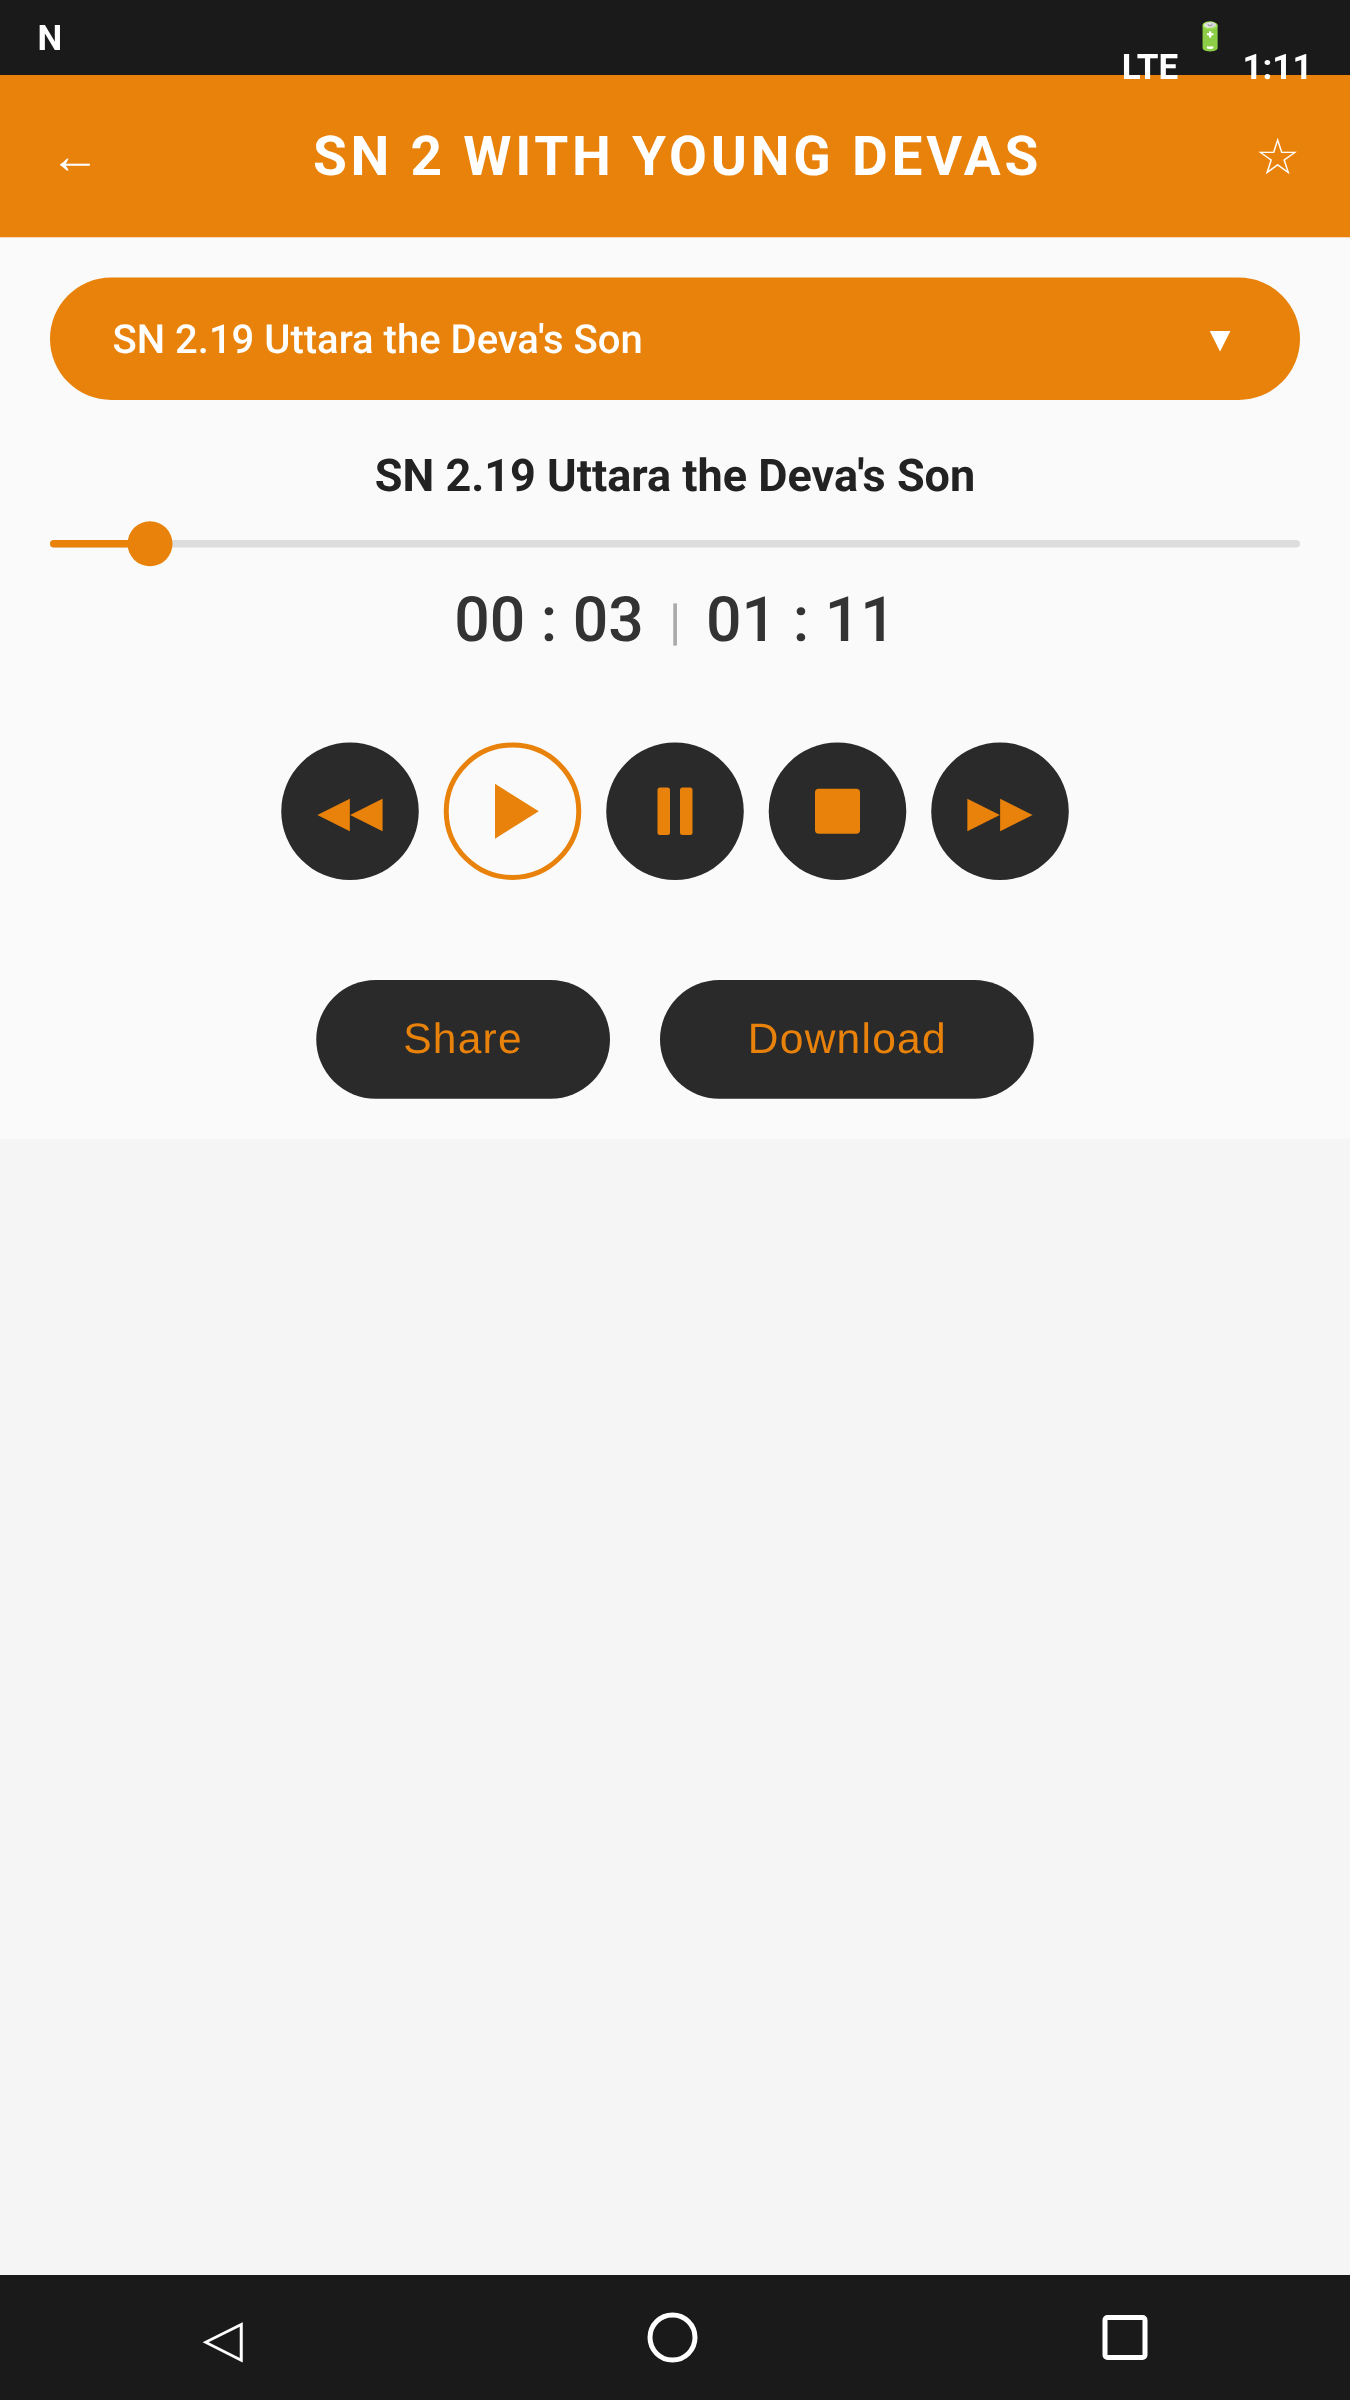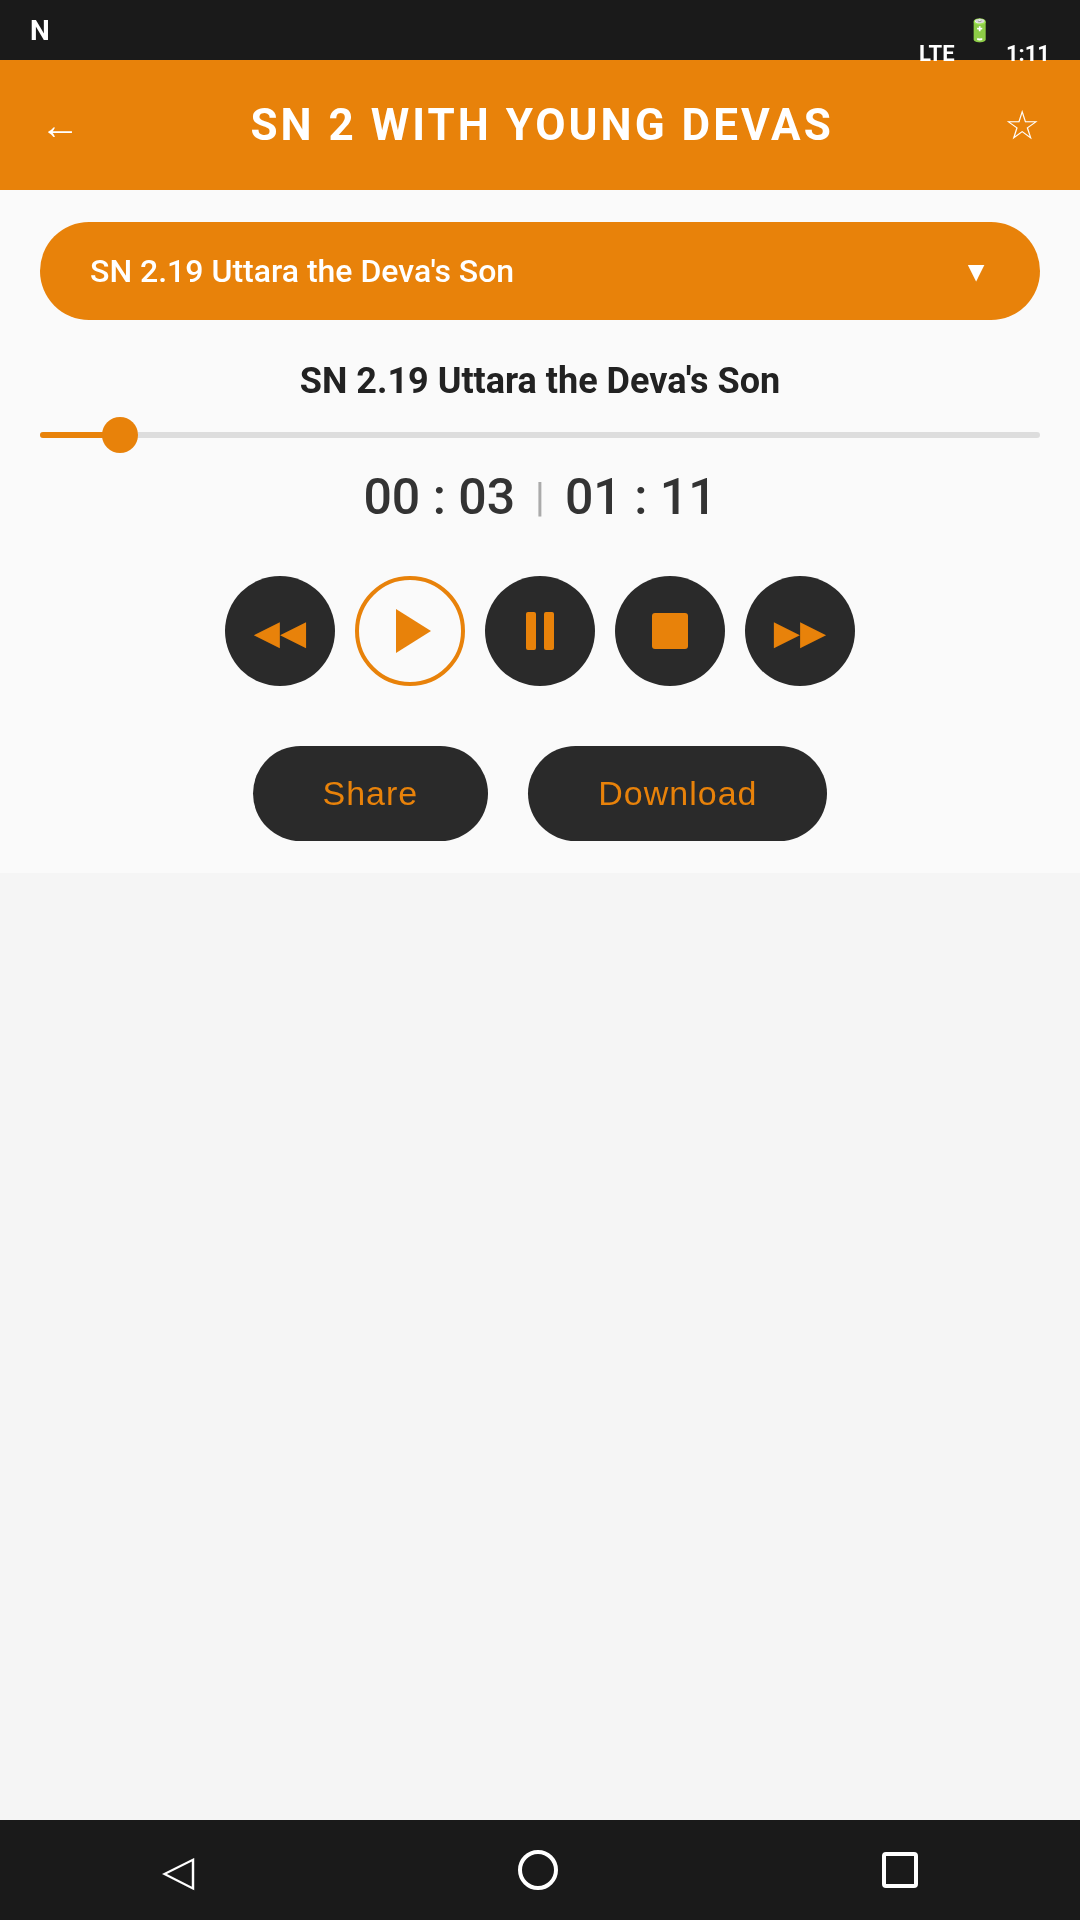--- a/index.html
+++ b/index.html
@@ -41,21 +41,21 @@
     }
 
     .status-bar-right {
       display: flex;
       align-items: center;
       gap: 12px;
     }
 
     .status-bar-text {
       color: white;
-      font-size: 22px;
+      font-size: 28px;
       font-weight: bold;
       margin-top: 47px;
     }
 
     .battery-icon {
       color: white;
       font-size: 22px;
     }
 
     
@@ -172,21 +172,21 @@
       transform: translate(-50%, -50%);
       cursor: pointer;
     }
 
     
     .timer {
       display: flex;
       align-items: center;
       justify-content: center;
       gap: 20px;
-      margin-bottom: 50px;
+      margin-bottom: 68px;
     }
 
     .timer-current {
       color: #333;
       font-size: 50px;
       font-weight: 500;
     }
 
     .timer-separator {
       color: #aaa;
@@ -239,20 +239,21 @@
     .action-btn {
       padding: 28px 70px;
       border-radius: 50px;
       border: none;
       background: #2a2a2a;
       color: #E8820A;
       font-size: 34px;
       font-weight: 500;
       cursor: pointer;
       letter-spacing: 1px;
+      margin-top: 20px;
     }
 
     
     .bottom-nav {
       position: absolute;
       bottom: 0;
       width: 100%;
       height: 100px;
       background: #1a1a1a;
       display: flex;

